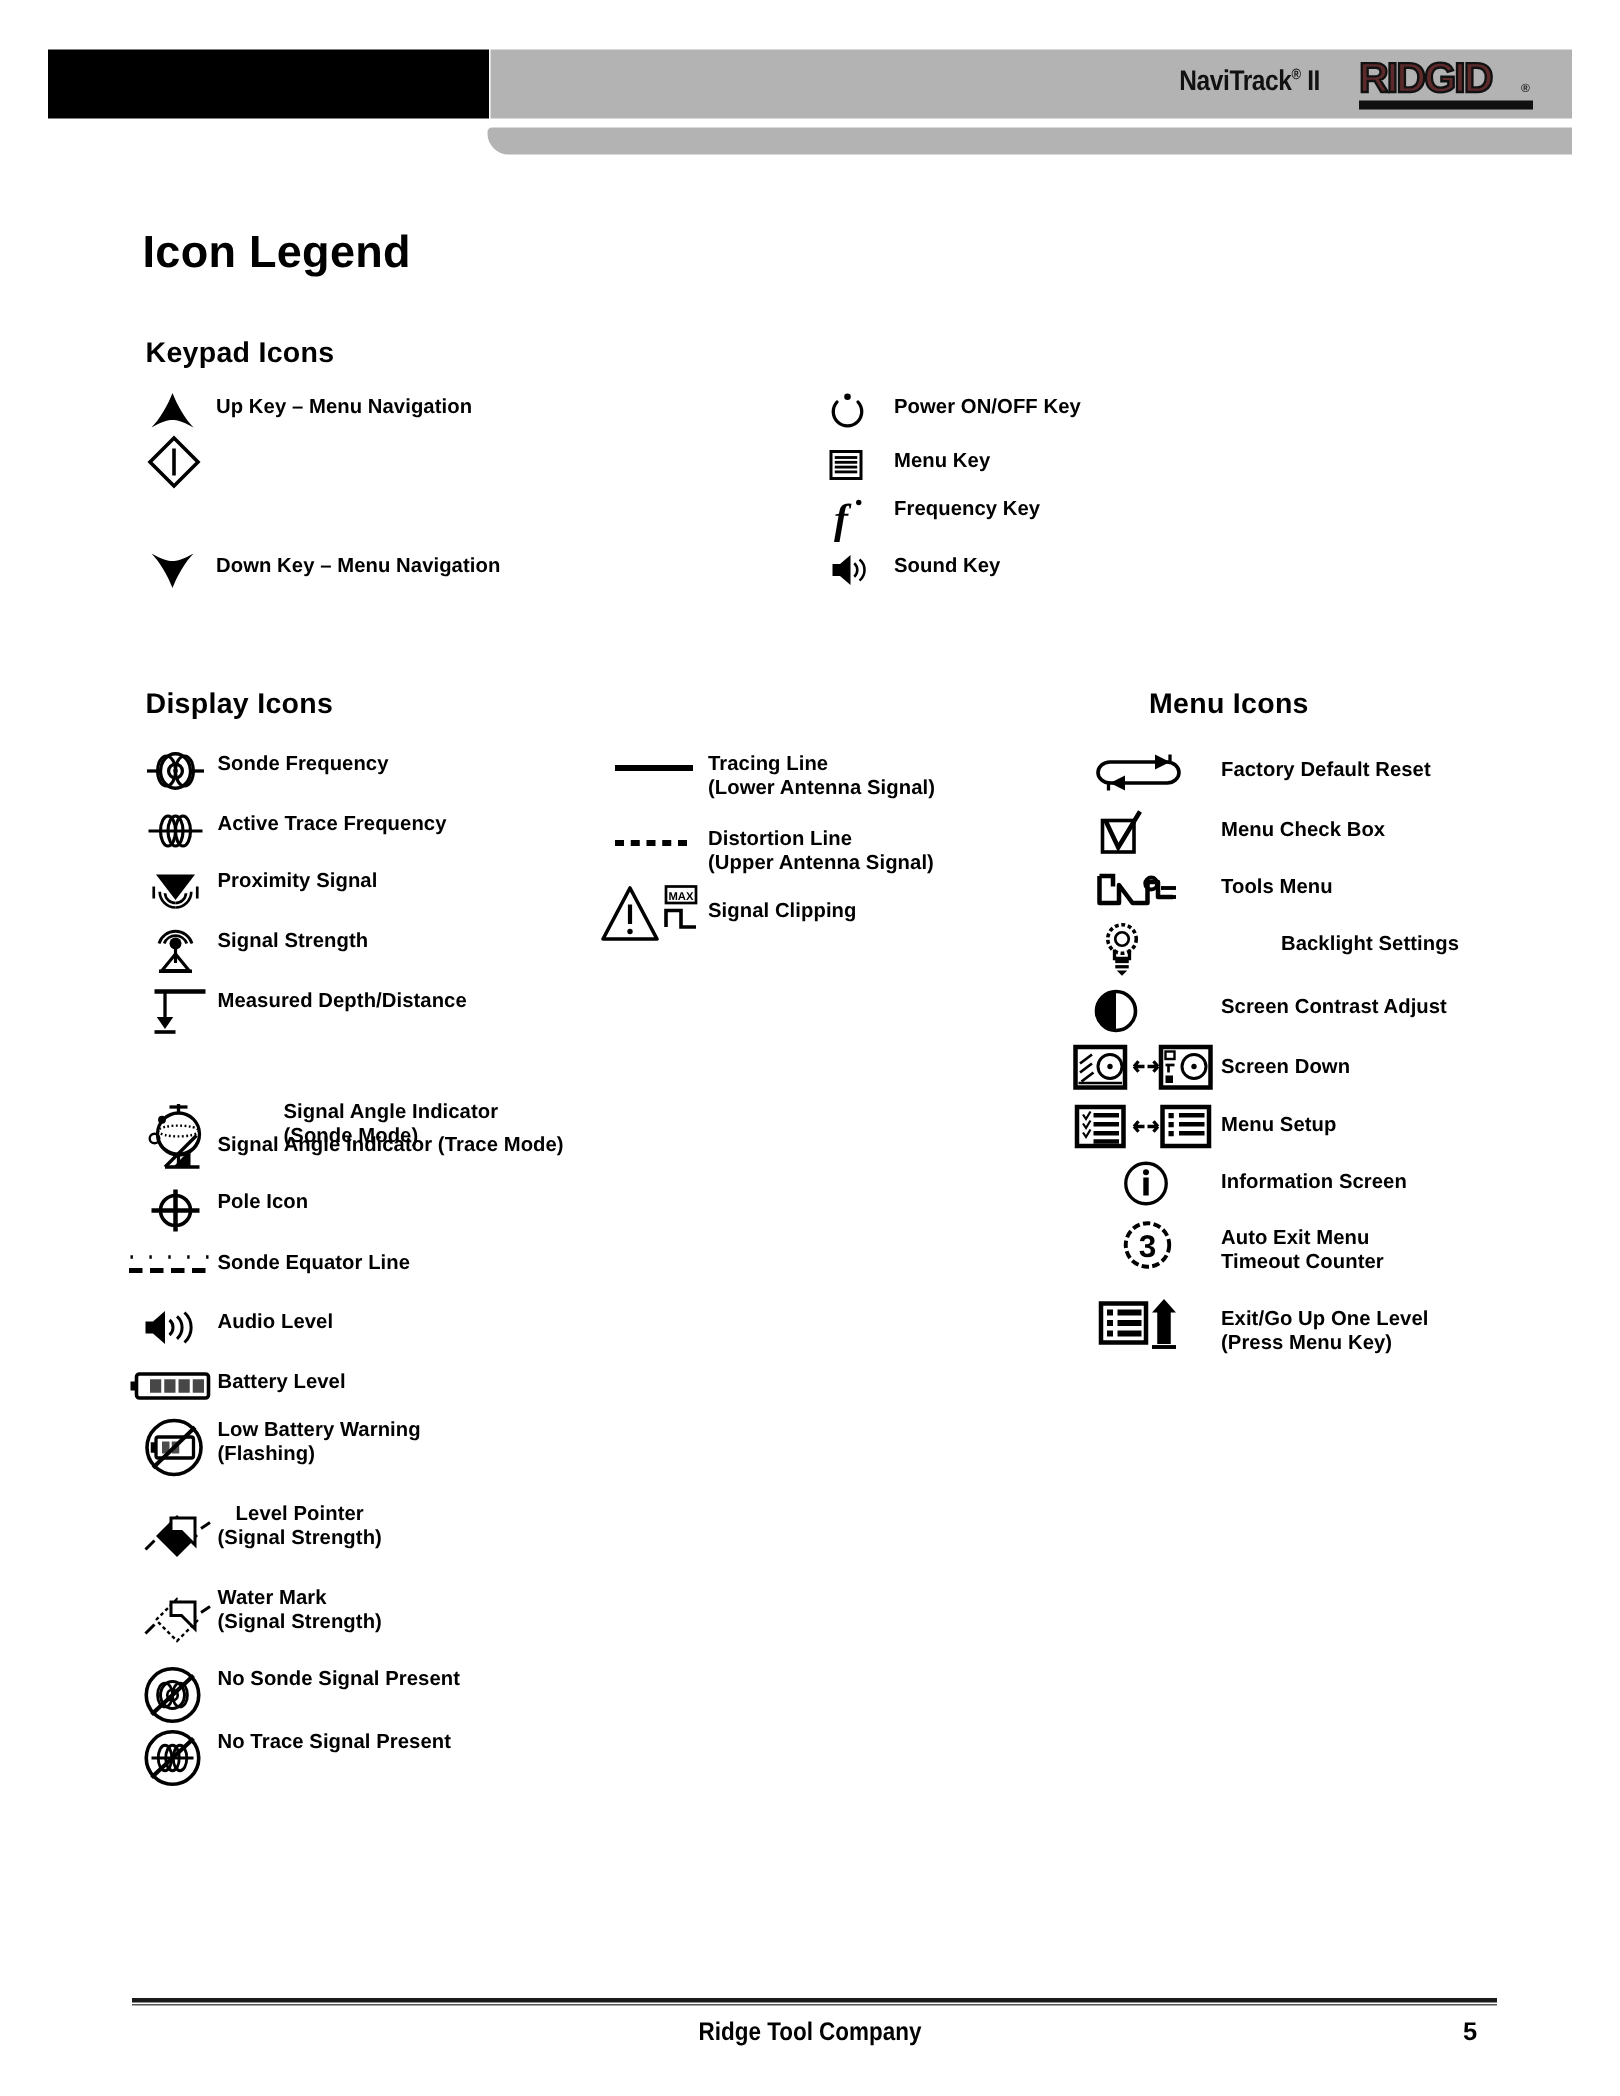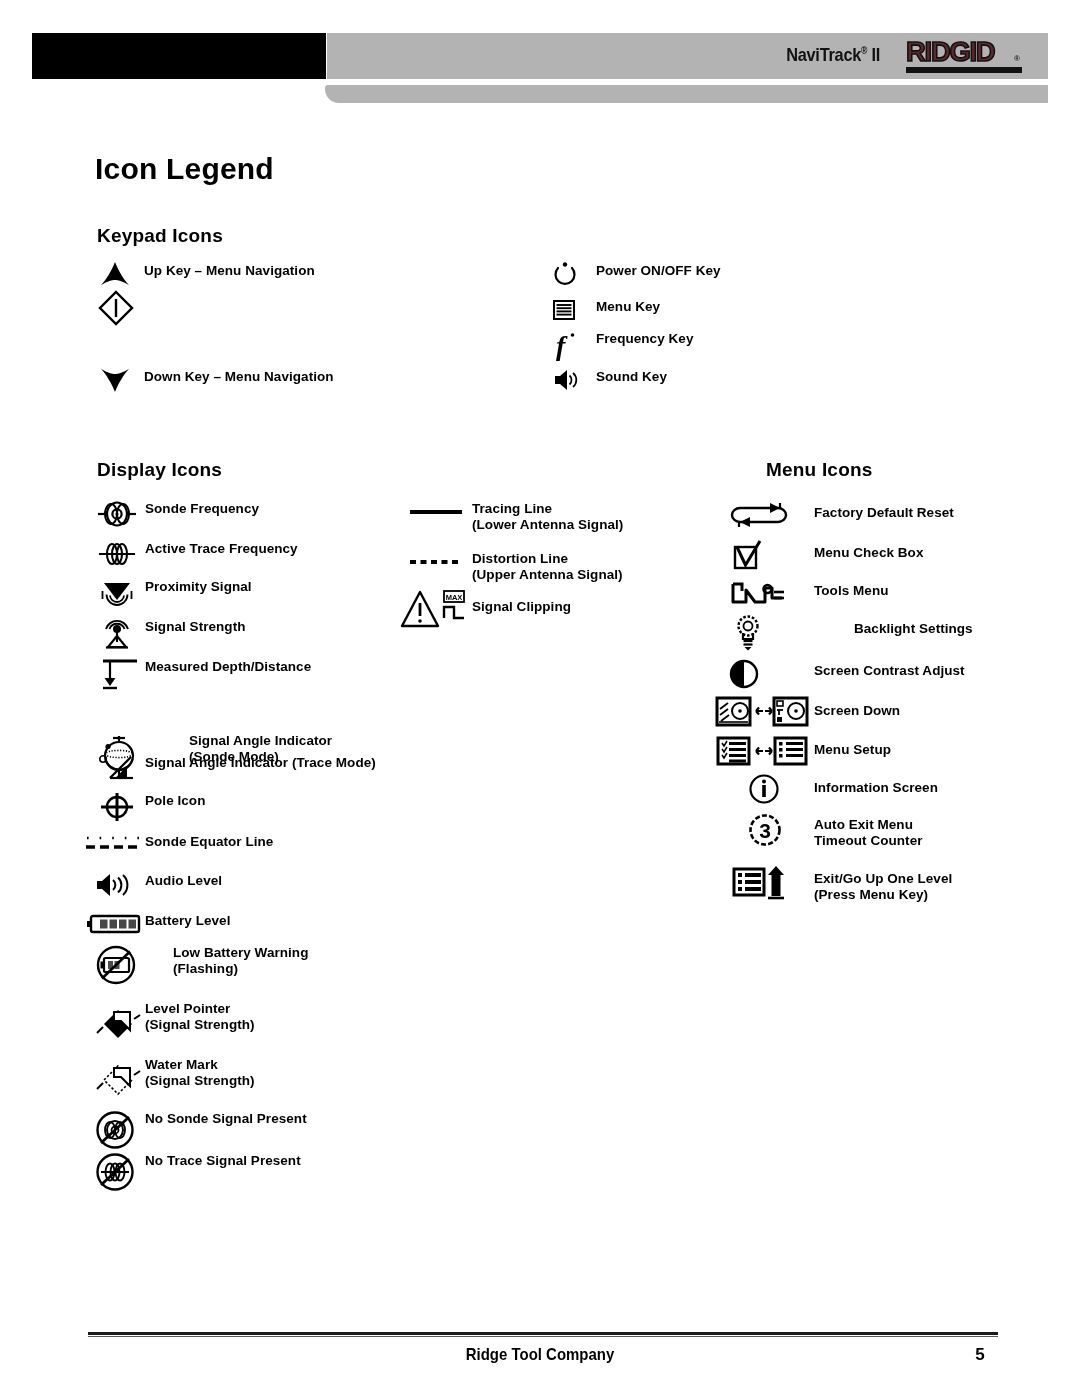--- a/index.html
+++ b/index.html
@@ -314,36 +314,36 @@
       <path d="M6 9 L2 9 L2 15 L6 15 Z" fill="#000"></path>
       <rect x="15" y="7.5" width="7.5" height="9" fill="#000" opacity="0.72"></rect>
       <rect x="24.5" y="7.5" width="7.5" height="9" fill="#000" opacity="0.72"></rect>
       <rect x="34" y="7.5" width="7.5" height="9" fill="#000" opacity="0.72"></rect>
       <rect x="43.5" y="7.5" width="7.5" height="9" fill="#000" opacity="0.72"></rect>
     </svg>
   </div>
   <div class="lbl">Battery Level</div>
 </div>
 
-<div class="row" style="left:94px; top:944px;gap:28px;">
+<div class="row" style="left:94px; top:944px;">
   <div class="ico" style="width:51px;">
     <svg width="46" height="42" viewBox="0 0 46 42">
       <circle cx="22" cy="21" r="18" fill="none" stroke="#000" stroke-width="2.4"></circle>
       <rect x="10" y="14" width="25" height="14" rx="1.5" fill="none" stroke="#000" stroke-width="2.2"></rect>
       <path d="M10 17.5 L6.5 17.5 L6.5 24.5 L10 24.5 Z" fill="#000"></path>
       <rect x="14" y="17" width="5" height="8" fill="#000" opacity="0.7"></rect>
       <rect x="20.5" y="17" width="5" height="8" fill="#000" opacity="0.7"></rect>
       <line x1="8" y1="34.5" x2="36" y2="7.5" stroke="#000" stroke-width="2.6"></line>
     </svg>
   </div>
   <div class="lbl">Low Battery Warning
 (Flashing)</div>
 </div>
 
-<div class="row" style="left:94px; top:1000px;">
+<div class="row" style="left:94px; top:1000px;text-align:center;">
   <div class="ico" style="width:51px;">
     <svg width="48" height="42" viewBox="0 0 48 42">
       <path d="M10 24 L24 10 L38 24 L24 38 Z" fill="#000"></path>
       <path d="M20 12 L36 12 L36 30 L27 21 L20 21 Z" fill="#fff" stroke="#000" stroke-width="2"></path>
       <line x1="3" y1="33" x2="9" y2="27" stroke="#000" stroke-width="2"></line>
       <line x1="40" y1="19" x2="46" y2="15" stroke="#000" stroke-width="2"></line>
     </svg>
   </div>
   <div class="lbl">Level Pointer
 (Signal Strength)</div>

